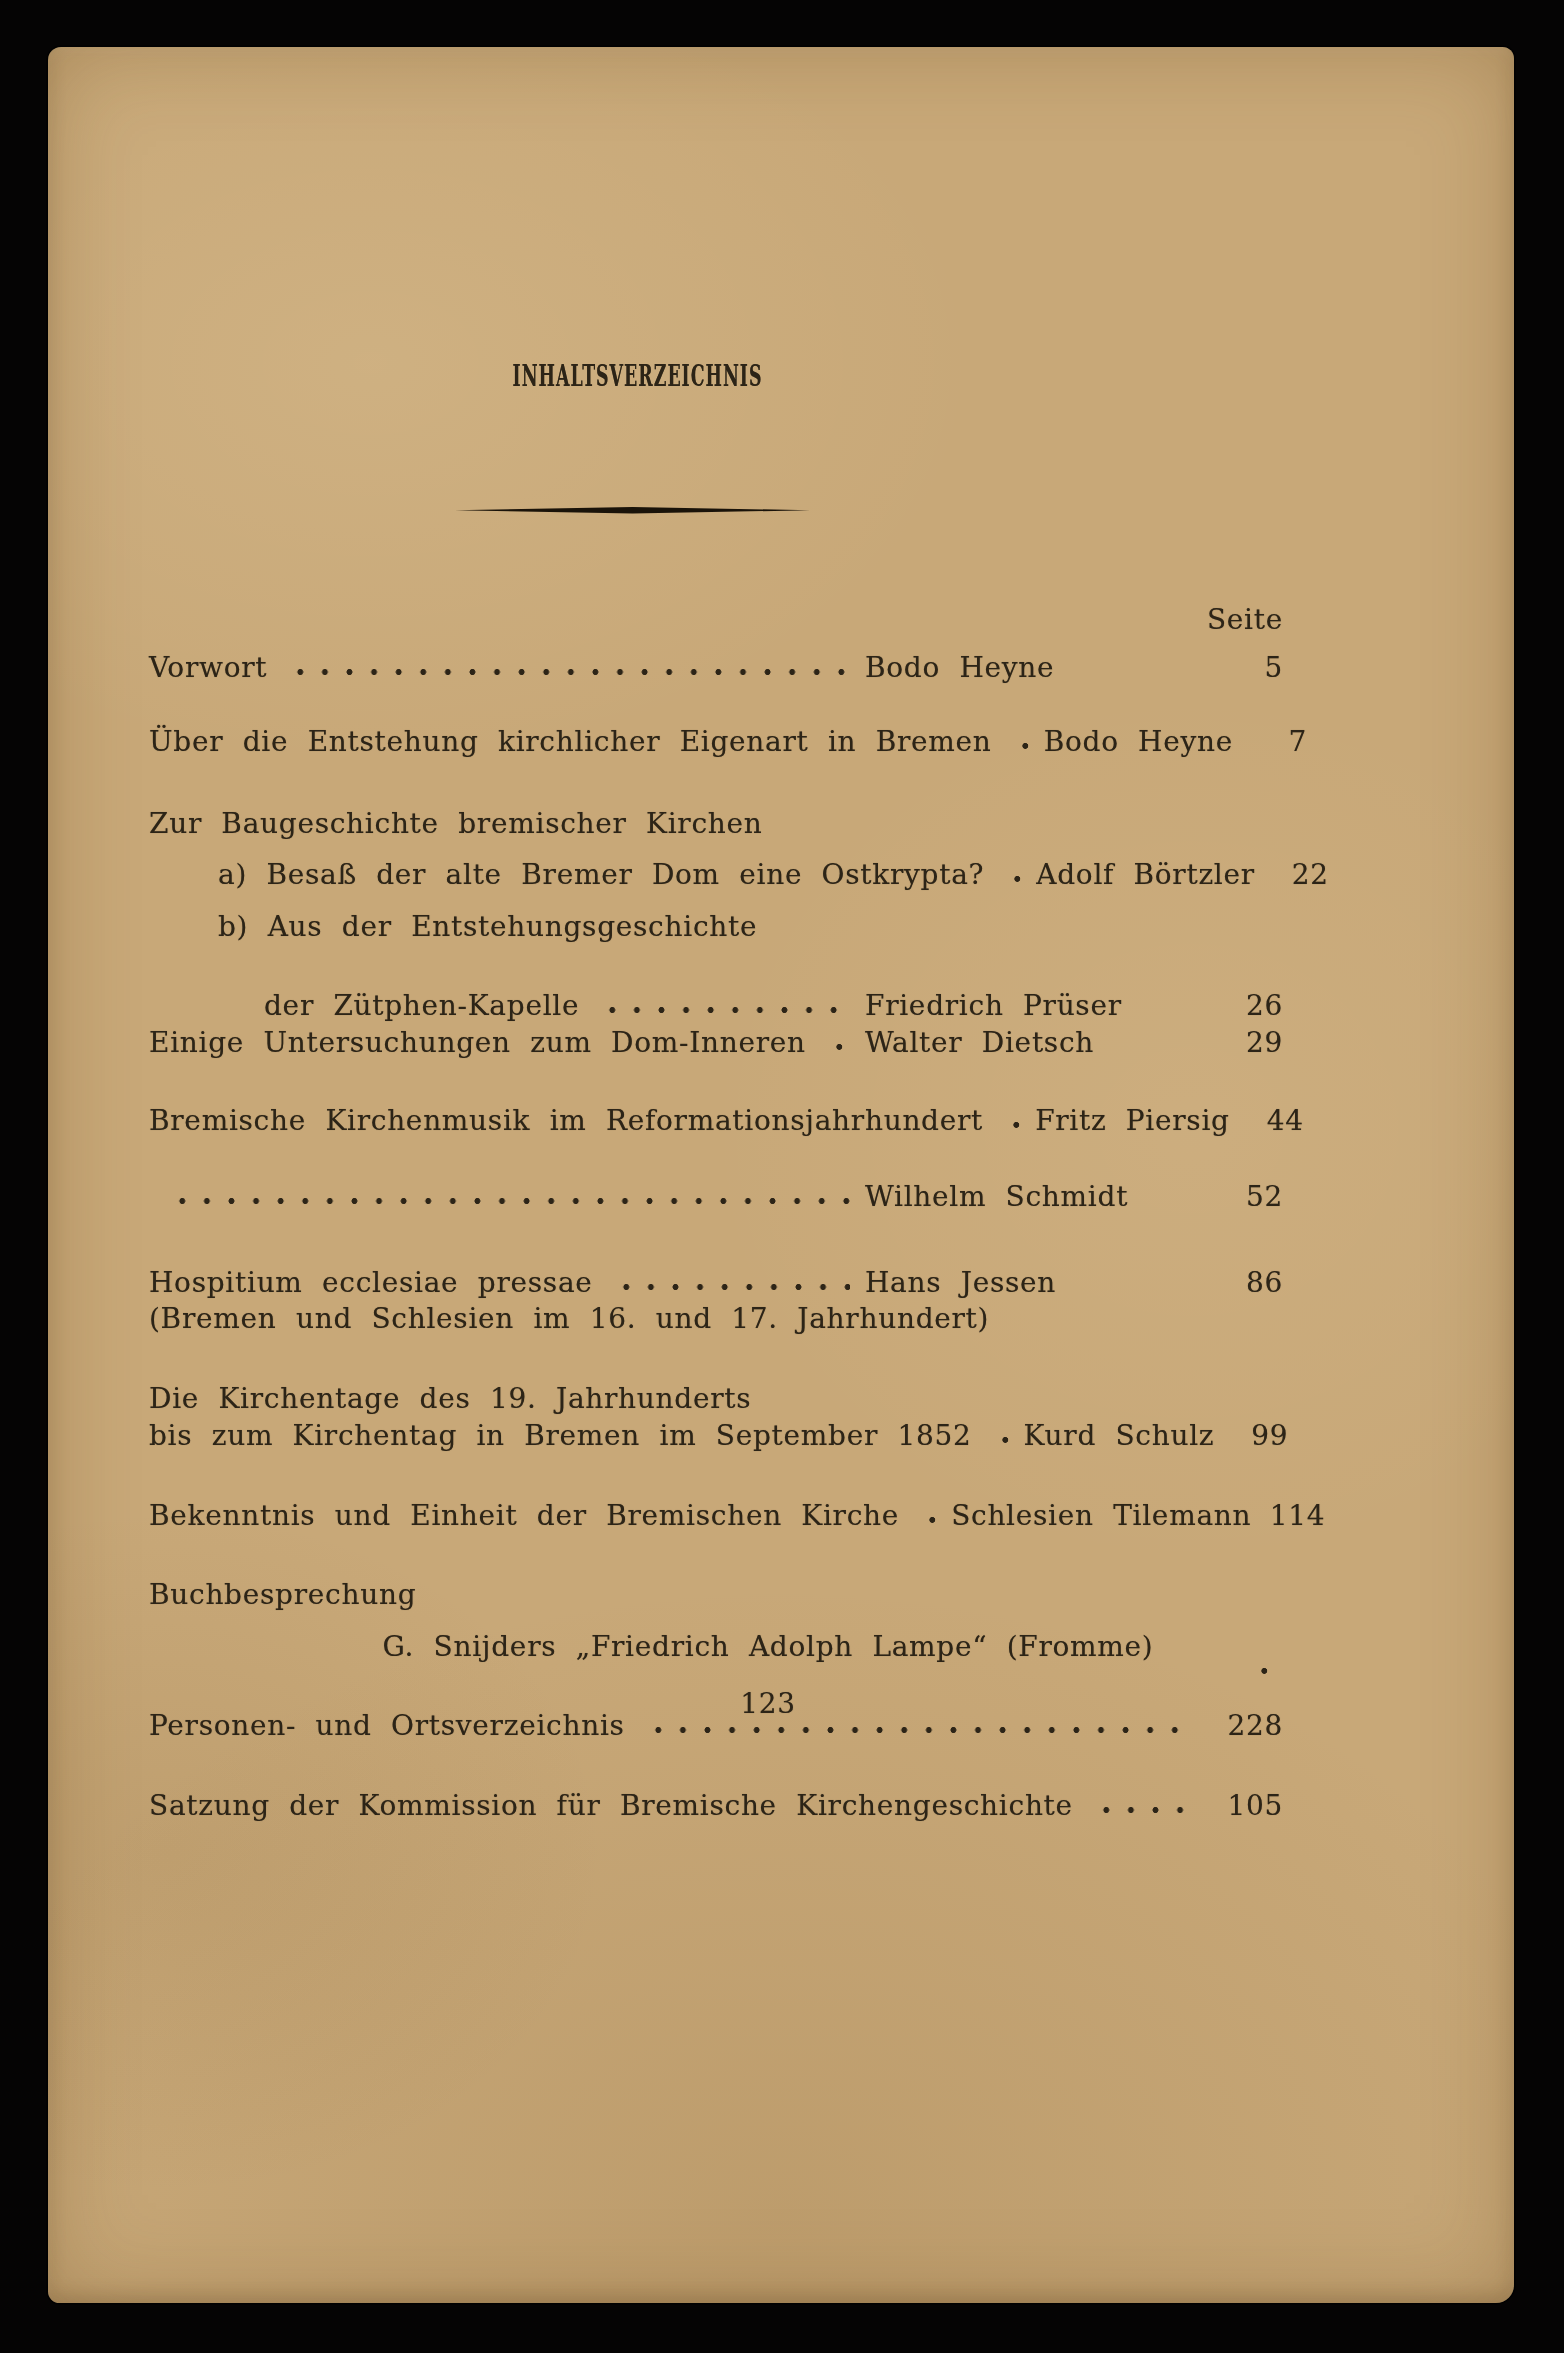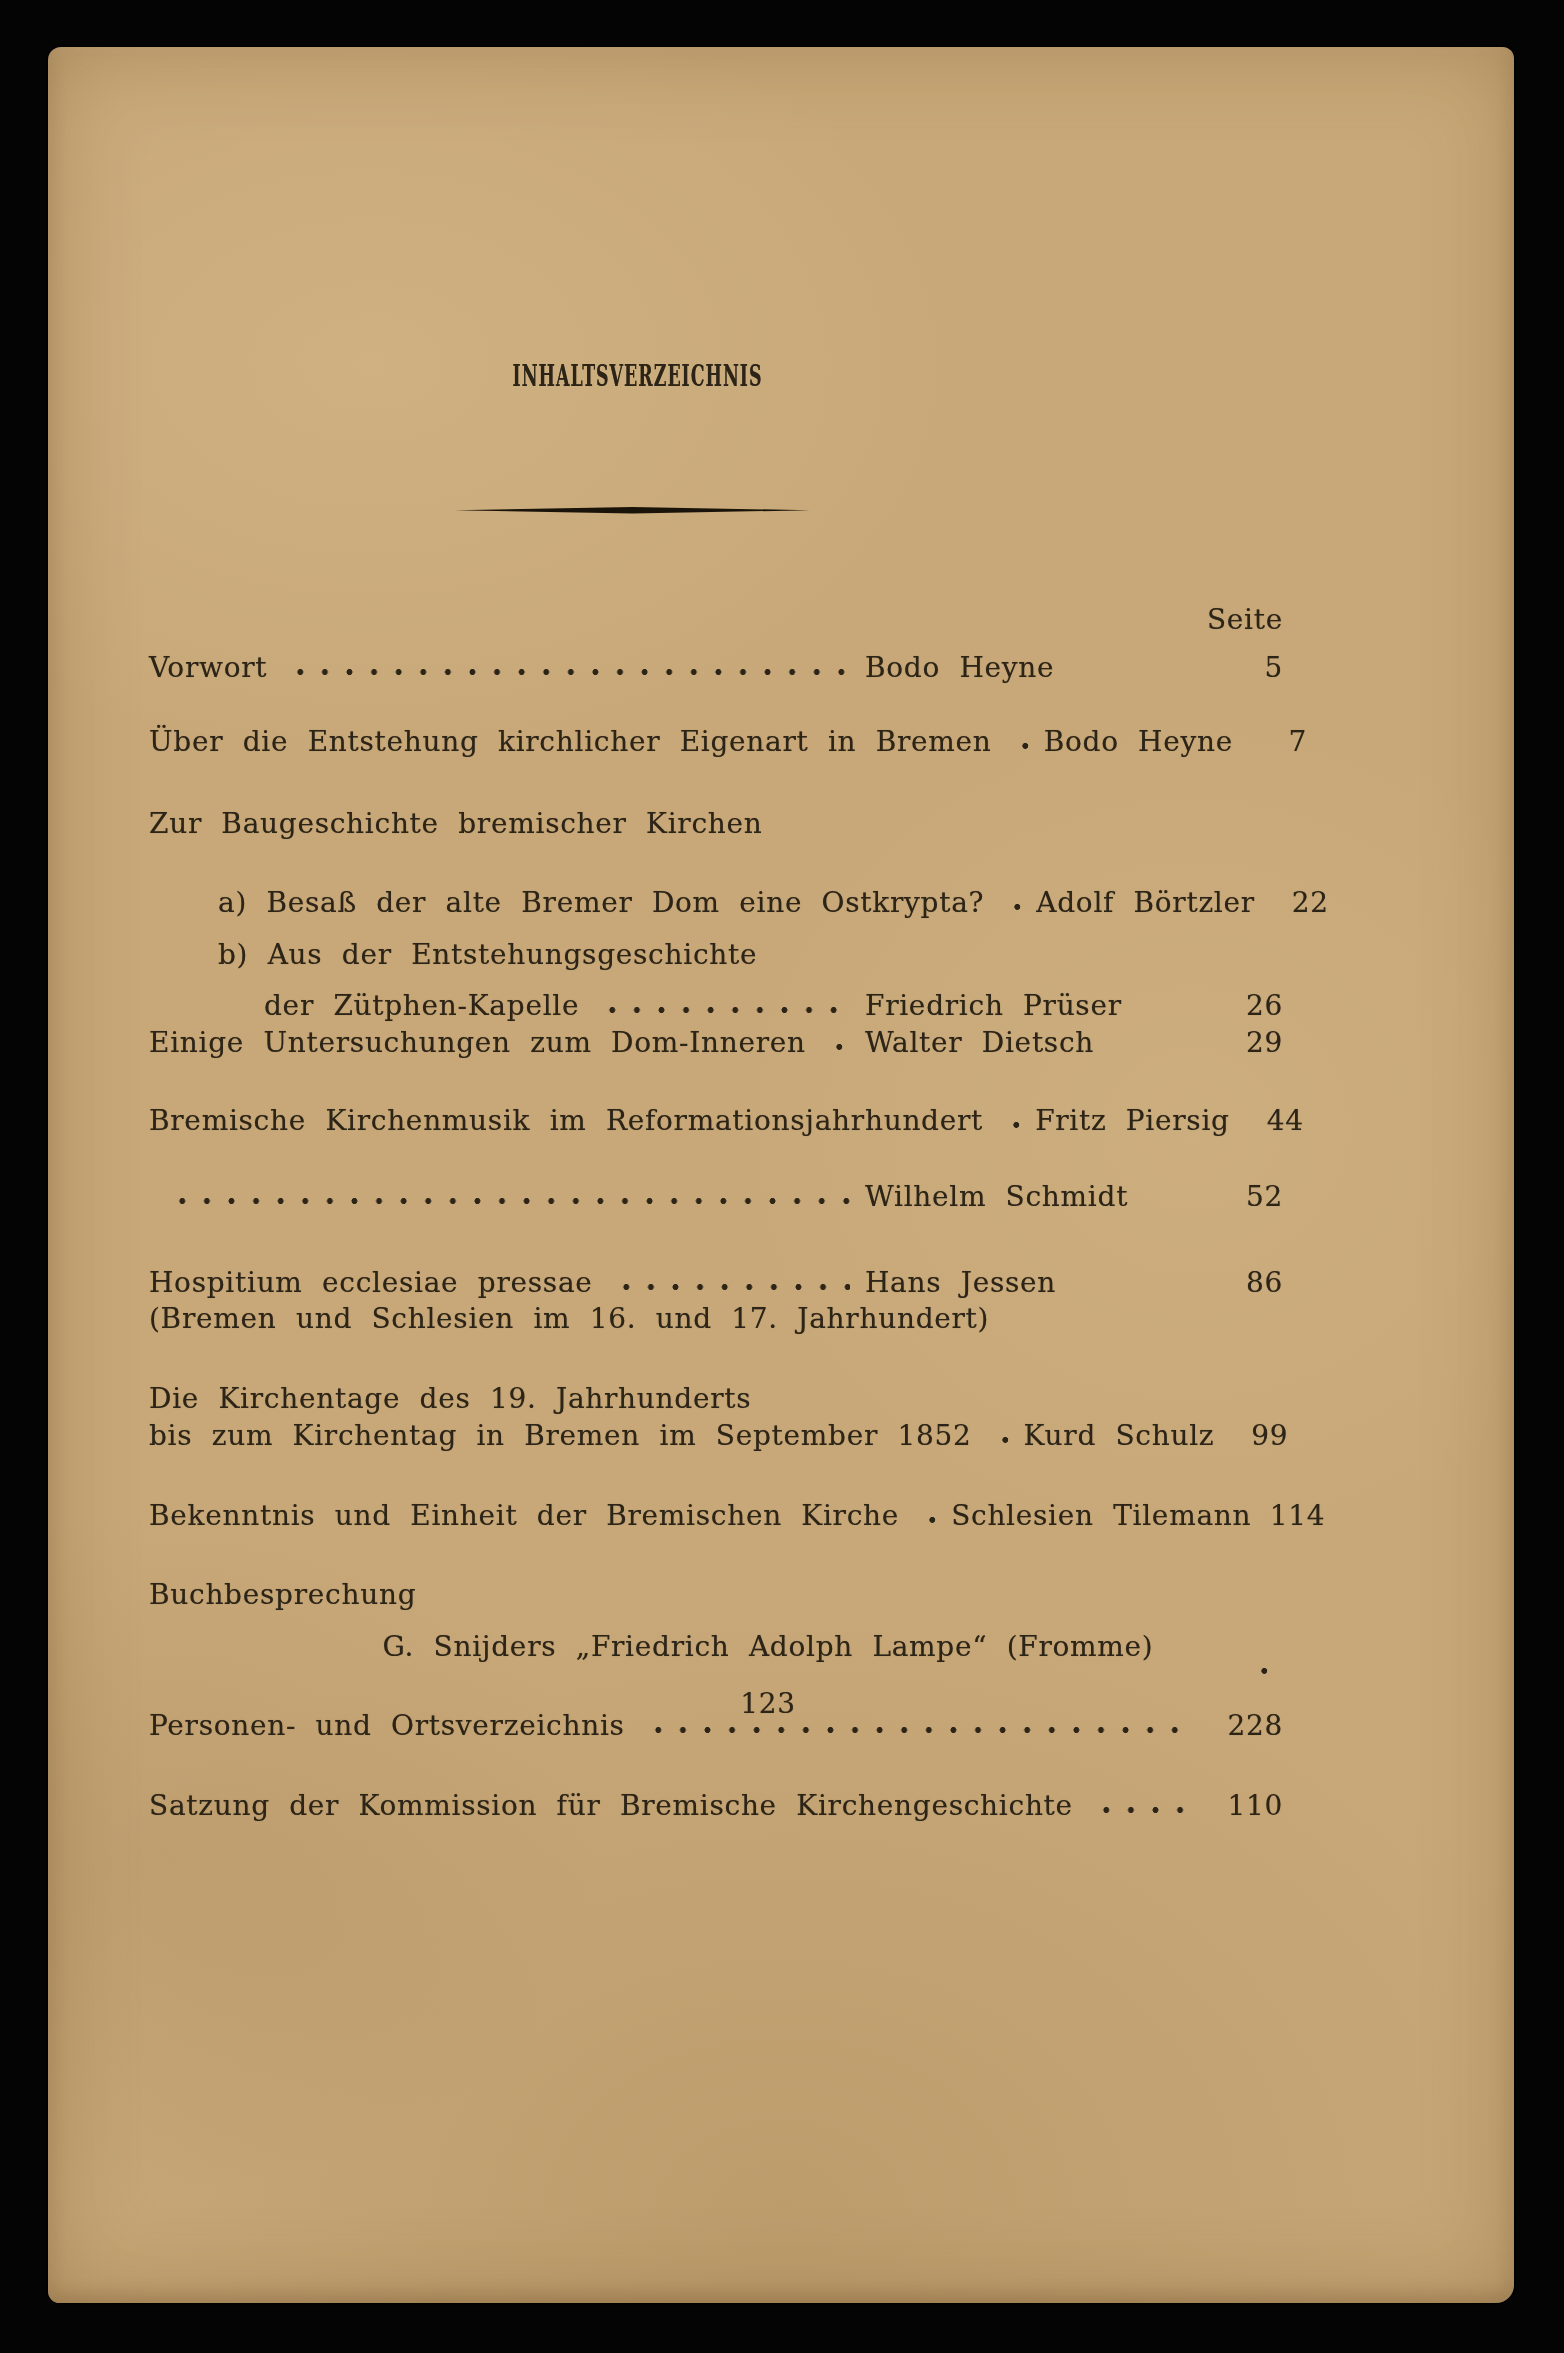--- a/index.html
+++ b/index.html
@@ -54,21 +54,21 @@
   .leader{
     flex:1 1 16.4px;min-width:16.4px;height:9.8px;align-self:flex-end;
     margin:0 14.7px 7.4px 21px;
     background-image:radial-gradient(circle, var(--ink) 2.6px, rgba(0,0,0,0) 3.3px);
     background-size:24.6px 9.8px;background-repeat:repeat-x;background-position:0 50%;
   }
   .author{flex:0 1 auto;width:344px;min-width:max-content;}
   .author.mid{width:278px;}
   .author.sm{width:229px;}
   .pg{flex:0 0 74px;text-align:right;}
-  .ind1{padding-left:69px;margin-top:28px;}
+  .ind1{padding-left:69px;}
   .ind2{padding-left:115px;margin-top:43px;}
   .ind3{padding-left:104px;flex-direction:column;}
 </style>
 </head>
 <body>
 
 <div id="canvas">
   <div id="page">
 
     <div class="heading">INHALTSVERZEICHNIS</div>
@@ -175,18 +175,18 @@
 
     <div class="row" style="top:1662px">
       <span class="t">Personen- und Ortsverzeichnis</span>
       <span class="leader"></span>
       <span class="pg">228</span>
     </div>
 
     <div class="row" style="top:1742px">
       <span class="t">Satzung der Kommission für Bremische Kirchengeschichte</span>
       <span class="leader"></span>
-      <span class="pg">110</span>
+      <span class="pg">105</span>
     </div>
 
   </div>
 </div>
 
 
 </body></html>

